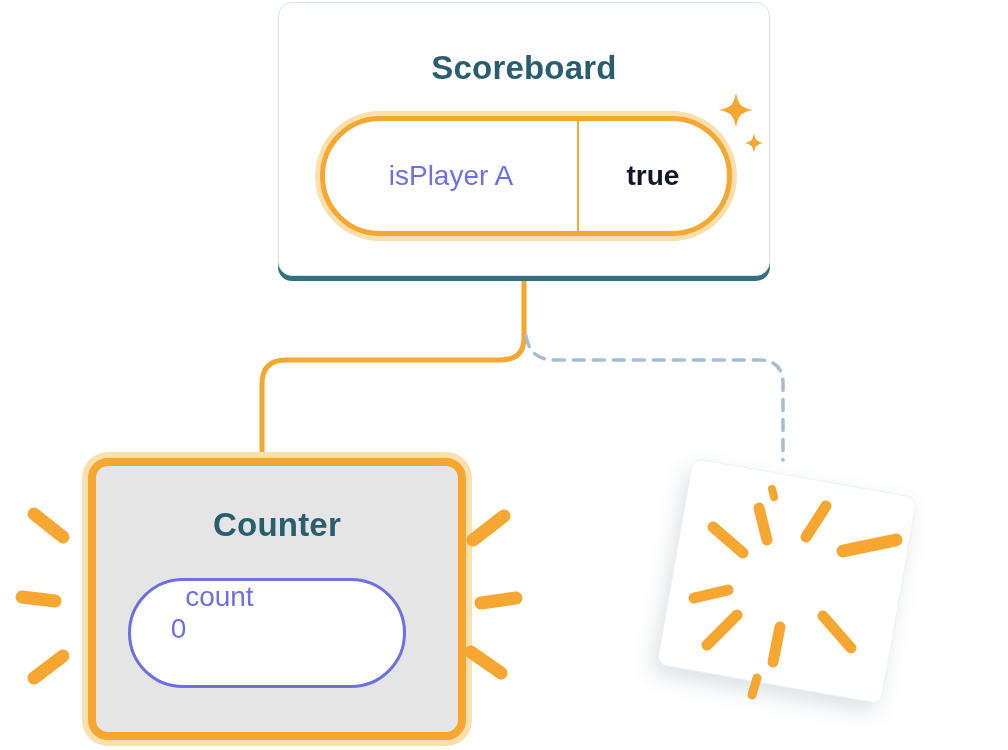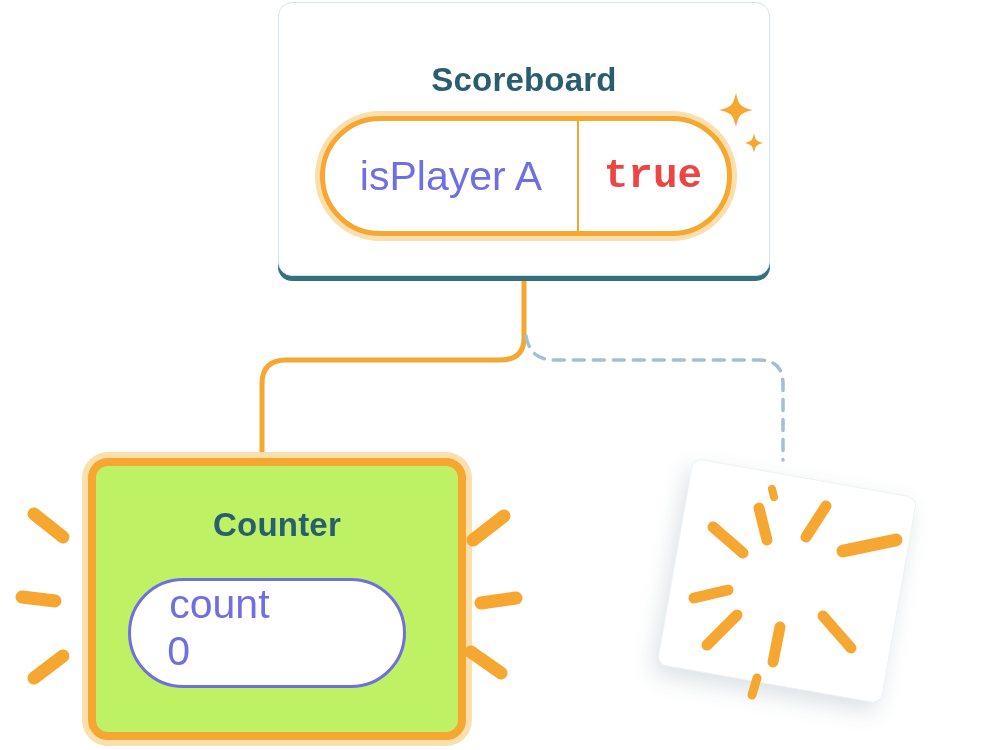--- a/index.html
+++ b/index.html
@@ -15,43 +15,43 @@
   .scoreboard-card{
     position:absolute;left:278px;top:2px;width:490px;height:272px;
     background:#ffffff;border:1px solid #D3E5F0;border-radius:14px;
     box-shadow:0 5px 0 0 #36707F;
     z-index:2;
   }
   .card-title{
     text-align:center;font-size:33px;font-weight:600;color:#2A5D70;
     letter-spacing:0.2px;
   }
-  .scoreboard-card .card-title{margin-top:58px;}
+  .scoreboard-card .card-title{margin-top:46px;}
 
   .pill{
     position:absolute;display:flex;align-items:stretch;background:#ffffff;
     border-radius:64px;overflow:hidden;
   }
   .pill-section{
     display:flex;align-items:center;justify-content:center;
-    font-size:41px;color:#6E6FE3;
+    font-size:28px;color:#6E6FE3;
   }
   .pill-orange{
     left:41px;top:113px;width:402px;height:110px;
     border:5px solid #F6A731;
     box-shadow:0 0 0 5px #FBDFAD;
   }
   .pill-orange .pill-divider{width:2px;background:#F6A731;}
   .pill-orange .pill-left{width:63%;}
-  .pill-orange .pill-right{width:37%;font-weight:700;color:#ef4444;font-family:Liberation Mono, monospace;}
+  .pill-orange .pill-right{width:37%;font-weight:700;color:#0f172a;}
 
   
   .counter-card{
     position:absolute;left:88px;top:458px;width:362px;height:266px;
-    background:#bef264;border:8px solid #F6A731;border-radius:20px;
+    background:#e5e5e5;border:8px solid #F6A731;border-radius:20px;
     box-shadow:0 0 0 6px #FBDFAD;
     z-index:2;
   }
   .counter-card .card-title{margin-top:40px;}
   .pill-purple{
     left:32px;top:112px;width:272px;height:104px;
     border:3px solid #6E6FE3;
     flex-direction:column;
   }
   .pill-purple .pill-divider{width:2.5px;background:#6E6FE3;}

